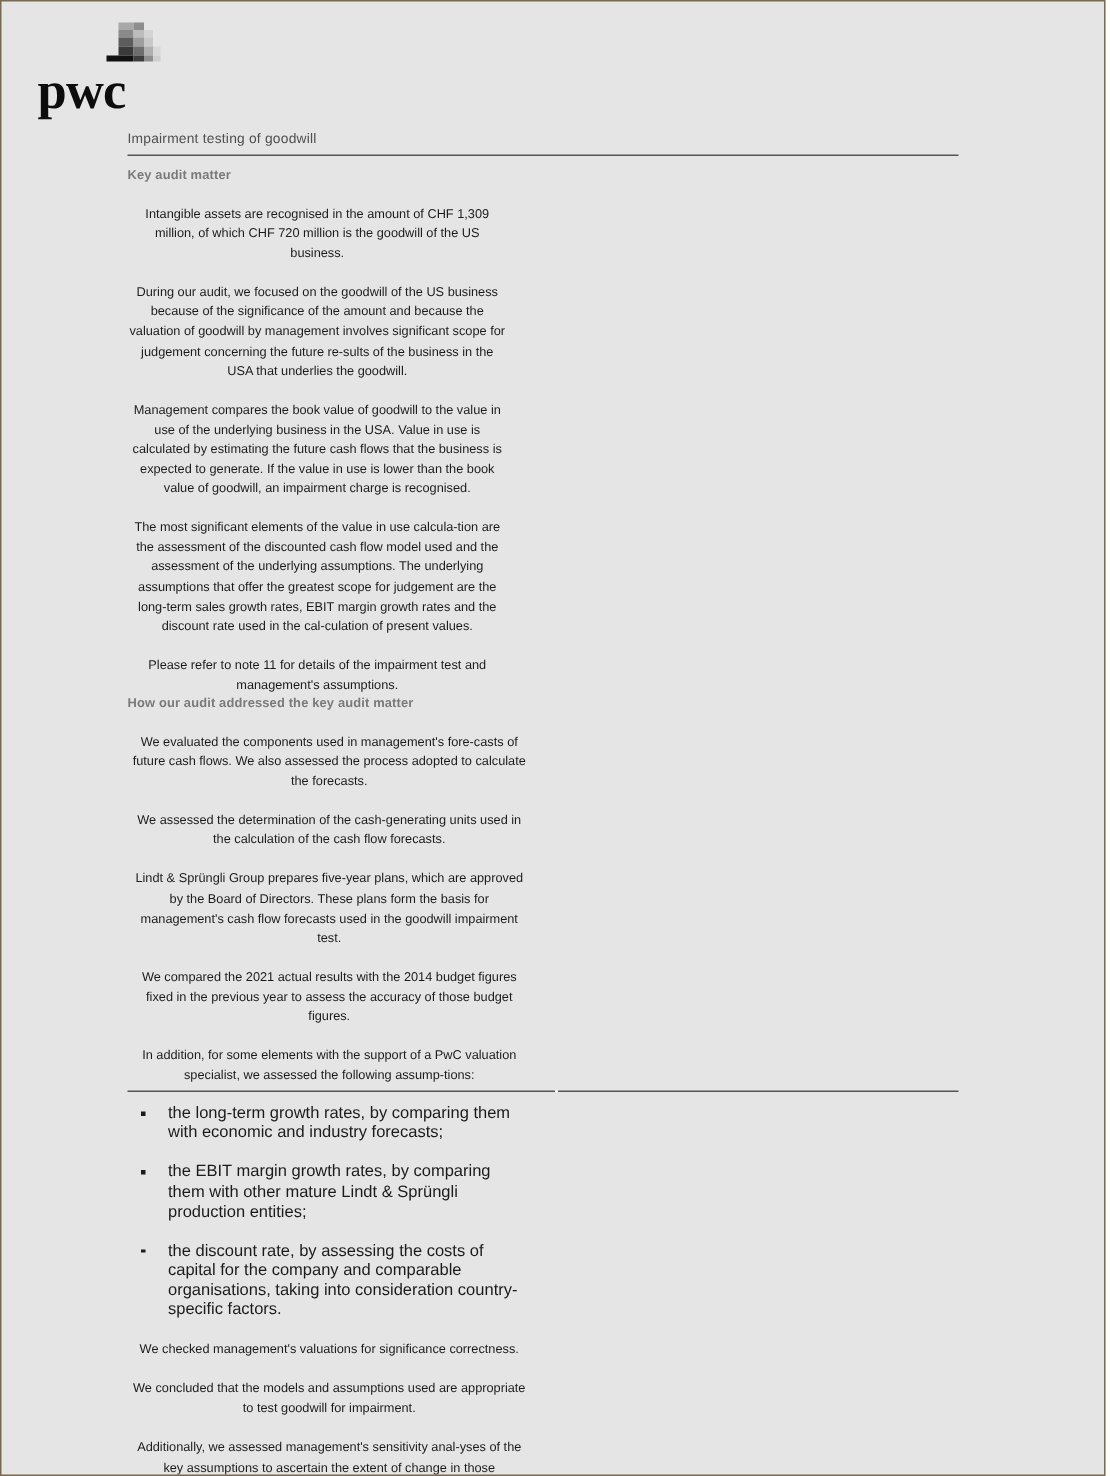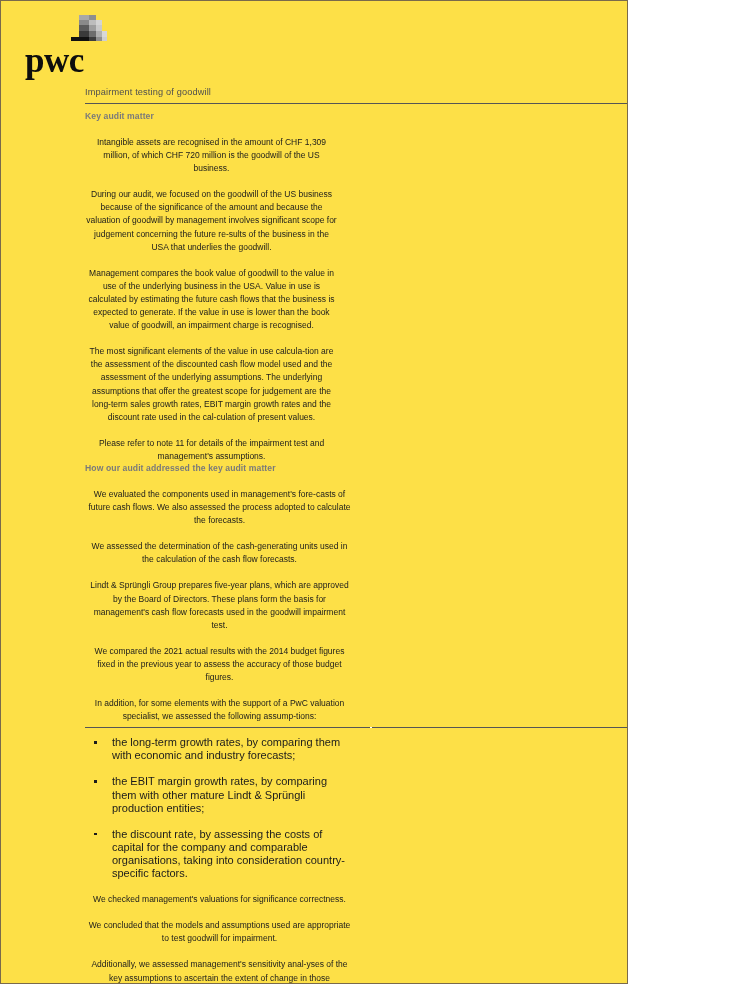--- a/index.html
+++ b/index.html
@@ -7,24 +7,24 @@
     padding: 0;
     background: #ffffff;
   }
   body {
     font-family: "Liberation Sans", sans-serif;
     -webkit-font-smoothing: antialiased;
   }
 
   .page {
     position: relative;
-    width: 628px;
+    width: 737px;
     height: 984px;
     box-sizing: border-box;
-    background: #fde047;
+    background: #e5e5e5;
     border: 1px solid #7a6a4b;
     overflow: hidden;
   }
 
   
   .logo-block {
     position: absolute;
     left: 24px;
     top: 14px;
     width: 200px;

